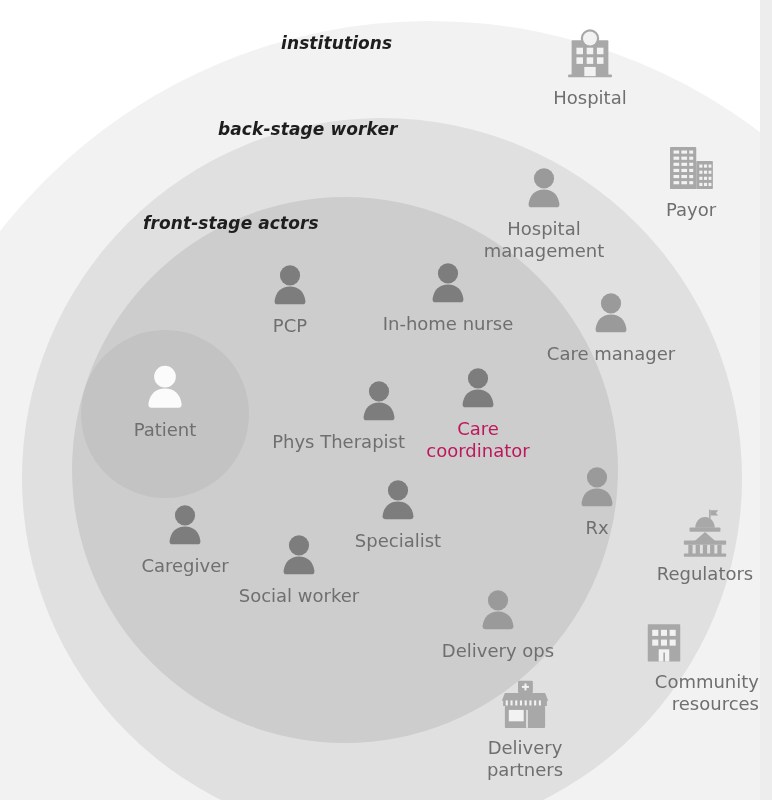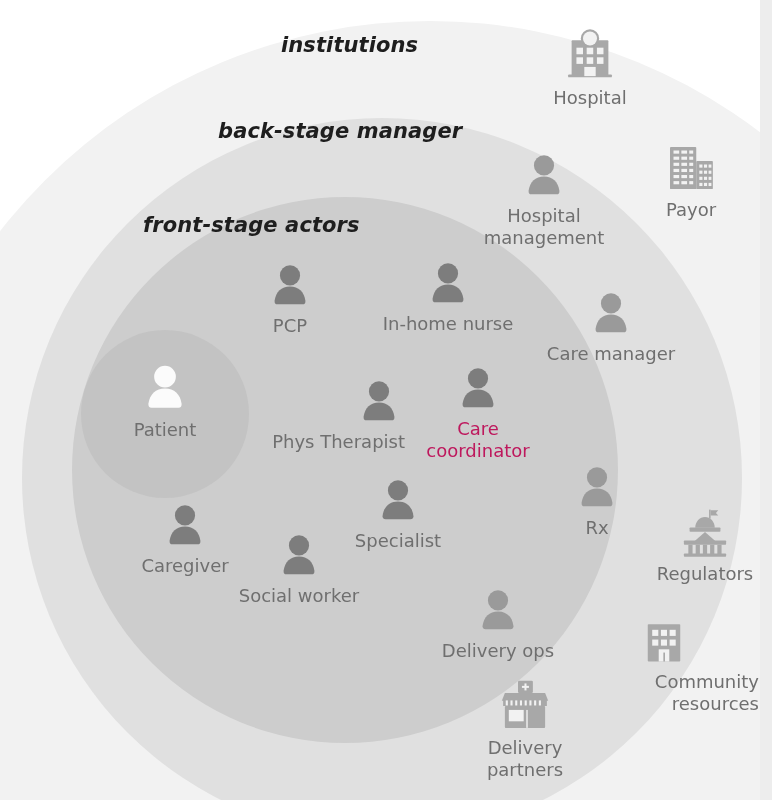--- a/index.html
+++ b/index.html
@@ -25,21 +25,21 @@
     width: 772px;
     height: 800px;
   }
 
   
   .ring-label {
     position: absolute;
     font-family: "DejaVu Sans", sans-serif;
     font-style: italic;
     font-weight: 700;
-    font-size: 21px;
+    font-size: 17px;
     color: #1e1e1e;
     white-space: nowrap;
     letter-spacing: 0.1px;
   }
 
   
   .node {
     position: absolute;
     display: flex;
     flex-direction: column;
@@ -72,21 +72,21 @@
     <g id="ring-shapes">
         <circle cx="430" cy="566" r="545" fill="#f2f2f2"></circle>
         <circle cx="382" cy="478" r="360" fill="#e0e0e0"></circle>
         <circle cx="345" cy="470" r="273" fill="#cdcdcd"></circle>
         <circle cx="165" cy="414" r="84" fill="#c3c3c3"></circle>
       </g>
     <rect id="right-edge" x="760" y="0" width="12" height="800" fill="#ededed"></rect>
   </svg>
 
   <div class="ring-label" id="rl0" style="left: 281px; top: 33px; color: rgb(30, 30, 30);">institutions</div>
-  <div class="ring-label" id="rl1" style="left: 218px; top: 119px; color: rgb(30, 30, 30);">back-stage manager</div>
+  <div class="ring-label" id="rl1" style="left: 218px; top: 119px; color: rgb(30, 30, 30);">back-stage worker</div>
   <div class="ring-label" id="rl2" style="left: 143px; top: 213px; color: rgb(30, 30, 30);">front-stage actors</div>
 
   <div id="nodes-layer">
       <div class="node narrow" style="left: 165px; top: 360px;">
         <span class="glyph"><svg width="56" height="56" viewBox="0 0 64 64" fill="#fbfbfb" aria-hidden="true">
             <circle cx="32" cy="19" r="12.4"></circle>
             <path d="M32 32.5c-10.6 0-17.4 6.6-18.9 17.2-.45 3.2.9 4.8 3.6 4.8h30.6c2.7 0 4.05-1.6 3.6-4.8C49.4 39.1 42.6 32.5 32 32.5z"></path>
           </svg></span>
         <span class="caption" style="color: rgb(111, 111, 111);">Patient</span>
       </div>
@@ -133,21 +133,21 @@
           </svg></span>
         <span class="caption" style="color: rgb(111, 111, 111);">Caregiver</span>
       </div>
       <div class="node" style="left: 299px; top: 530px;">
         <span class="glyph"><svg width="52" height="52" viewBox="0 0 64 64" fill="#7d7d7d" aria-hidden="true">
             <circle cx="32" cy="19" r="12.4"></circle>
             <path d="M32 32.5c-10.6 0-17.4 6.6-18.9 17.2-.45 3.2.9 4.8 3.6 4.8h30.6c2.7 0 4.05-1.6 3.6-4.8C49.4 39.1 42.6 32.5 32 32.5z"></path>
           </svg></span>
         <span class="caption" style="color: rgb(111, 111, 111);">Social worker</span>
       </div>
-      <div class="node wide" style="left: 544px; top: 150px; align-items: center;">
+      <div class="node wide" style="left: 544px; top: 163px; align-items: center;">
         <span class="glyph"><svg width="52" height="52" viewBox="0 0 64 64" fill="#9a9a9a" aria-hidden="true">
             <circle cx="32" cy="19" r="12.4"></circle>
             <path d="M32 32.5c-10.6 0-17.4 6.6-18.9 17.2-.45 3.2.9 4.8 3.6 4.8h30.6c2.7 0 4.05-1.6 3.6-4.8C49.4 39.1 42.6 32.5 32 32.5z"></path>
           </svg></span>
         <span class="caption" style="color: rgb(111, 111, 111);">Hospital management</span>
       </div>
       <div class="node" style="left: 611px; top: 288px;">
         <span class="glyph"><svg width="52" height="52" viewBox="0 0 64 64" fill="#9a9a9a" aria-hidden="true">
             <circle cx="32" cy="19" r="12.4"></circle>
             <path d="M32 32.5c-10.6 0-17.4 6.6-18.9 17.2-.45 3.2.9 4.8 3.6 4.8h30.6c2.7 0 4.05-1.6 3.6-4.8C49.4 39.1 42.6 32.5 32 32.5z"></path>

